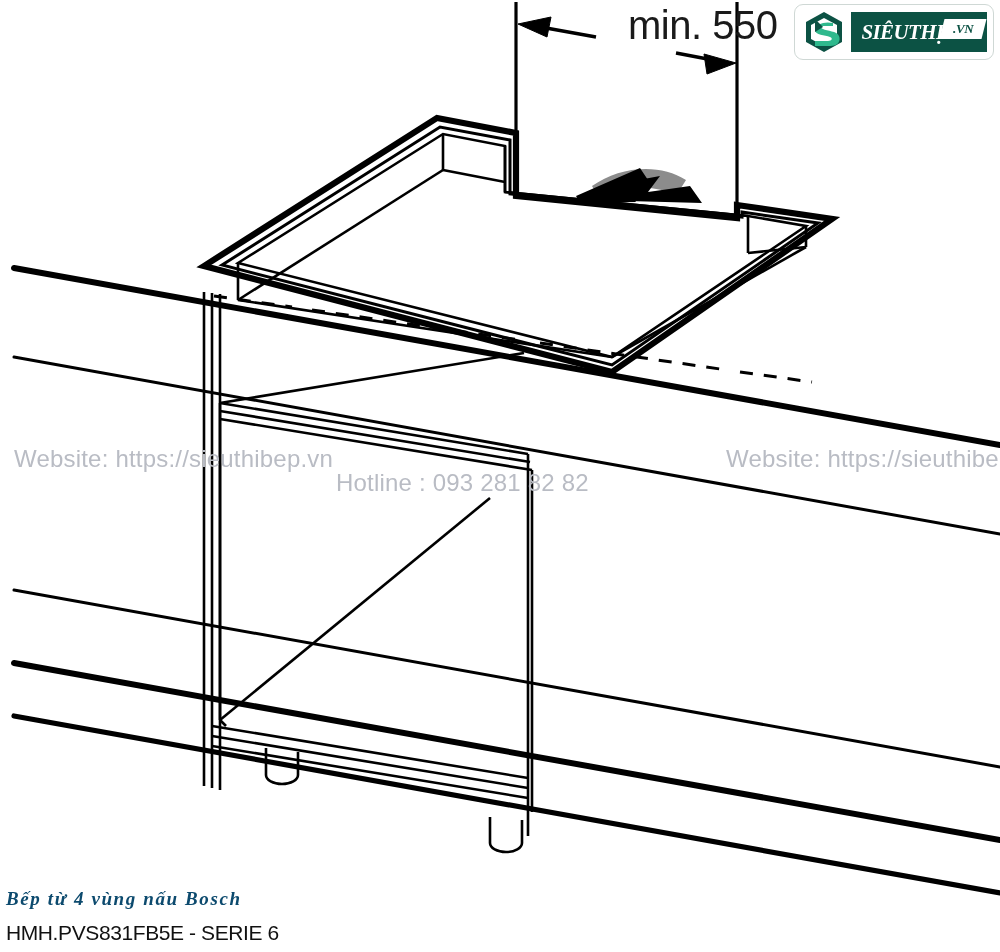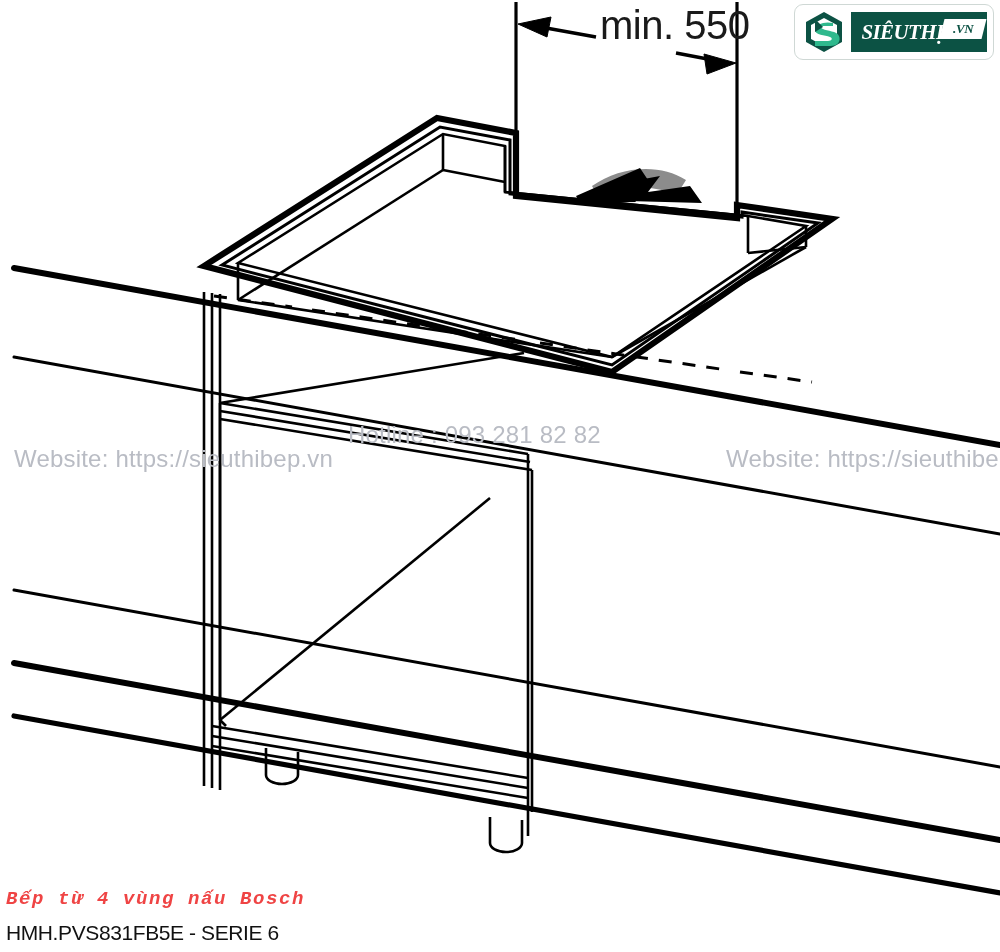--- a/index.html
+++ b/index.html
@@ -29,20 +29,21 @@
 
   
   .dim-label {
     position: absolute;
     font-family: "Liberation Sans", sans-serif;
     font-size: 40px;
     font-weight: 400;
     color: #1a1a1a;
     white-space: nowrap;
     letter-spacing: -0.5px;
+    margin-left: 28px;
   }
   #dim-min-550 {
     left: 600px;
     top: 3px;
   }
 
   
   #brand-logo {
     position: absolute;
     left: 794px;
@@ -109,21 +110,21 @@
   .watermark {
     position: absolute;
     font-family: "Liberation Sans", sans-serif;
     font-size: 24px;
     color: #b9bcc4;
     white-space: nowrap;
     letter-spacing: 0.2px;
     pointer-events: none;
   }
   #wm-left   { left: 14px;  top: 445px; }
-  #wm-phone  { left: 336px; top: 421px; margin-left: 12px; }
+  #wm-phone  { left: 336px; top: 469px; }
   #wm-right  { left: 726px; top: 445px; }
 
   
   #measurements-note {
     position: absolute;
     right: 14px;
     top: 843px;
     text-align: right;
     font-family: "Liberation Sans", sans-serif;
     font-size: 44px;
@@ -133,25 +134,25 @@
   }
 
   
   #product-caption {
     position: absolute;
     left: 6px;
     top: 888px;
     width: 520px;
   }
   #product-name {
-    font-family: Liberation Mono, monospace;
+    font-family: Liberation Serif, serif;
     font-style: italic;
     font-weight: bold;
     font-size: 19px;
-    color: #ef4444;
+    color: #0c4a6e;
     letter-spacing: 1.6px;
     white-space: nowrap;
   }
   #product-model {
     margin-top: 11px;
     font-family: "Liberation Sans", sans-serif;
     font-weight: normal;
     font-size: 21px;
     color: #111111;
     letter-spacing: -0.4px;

